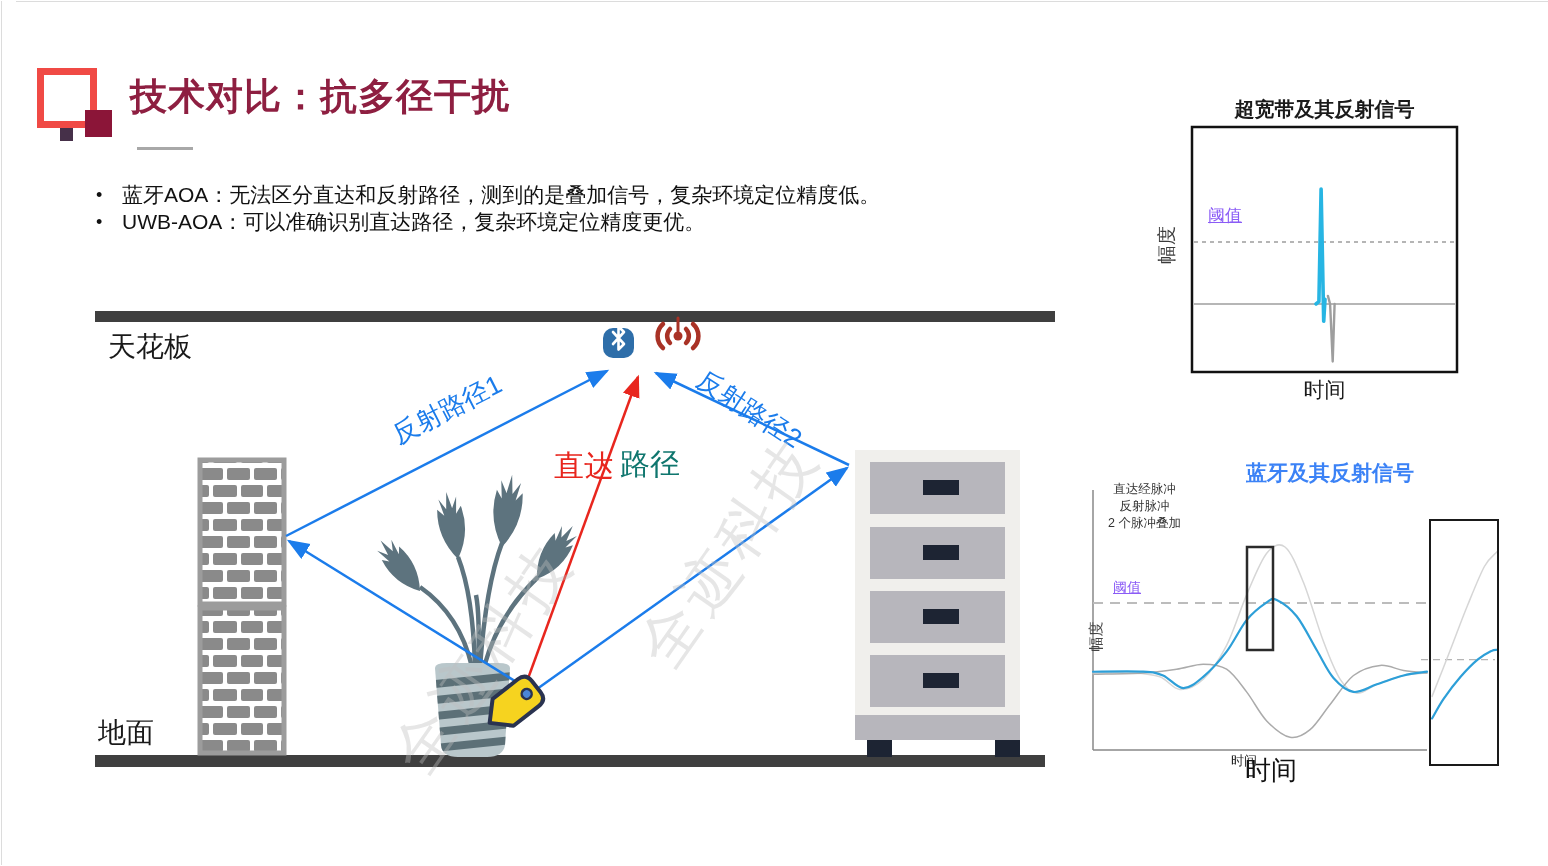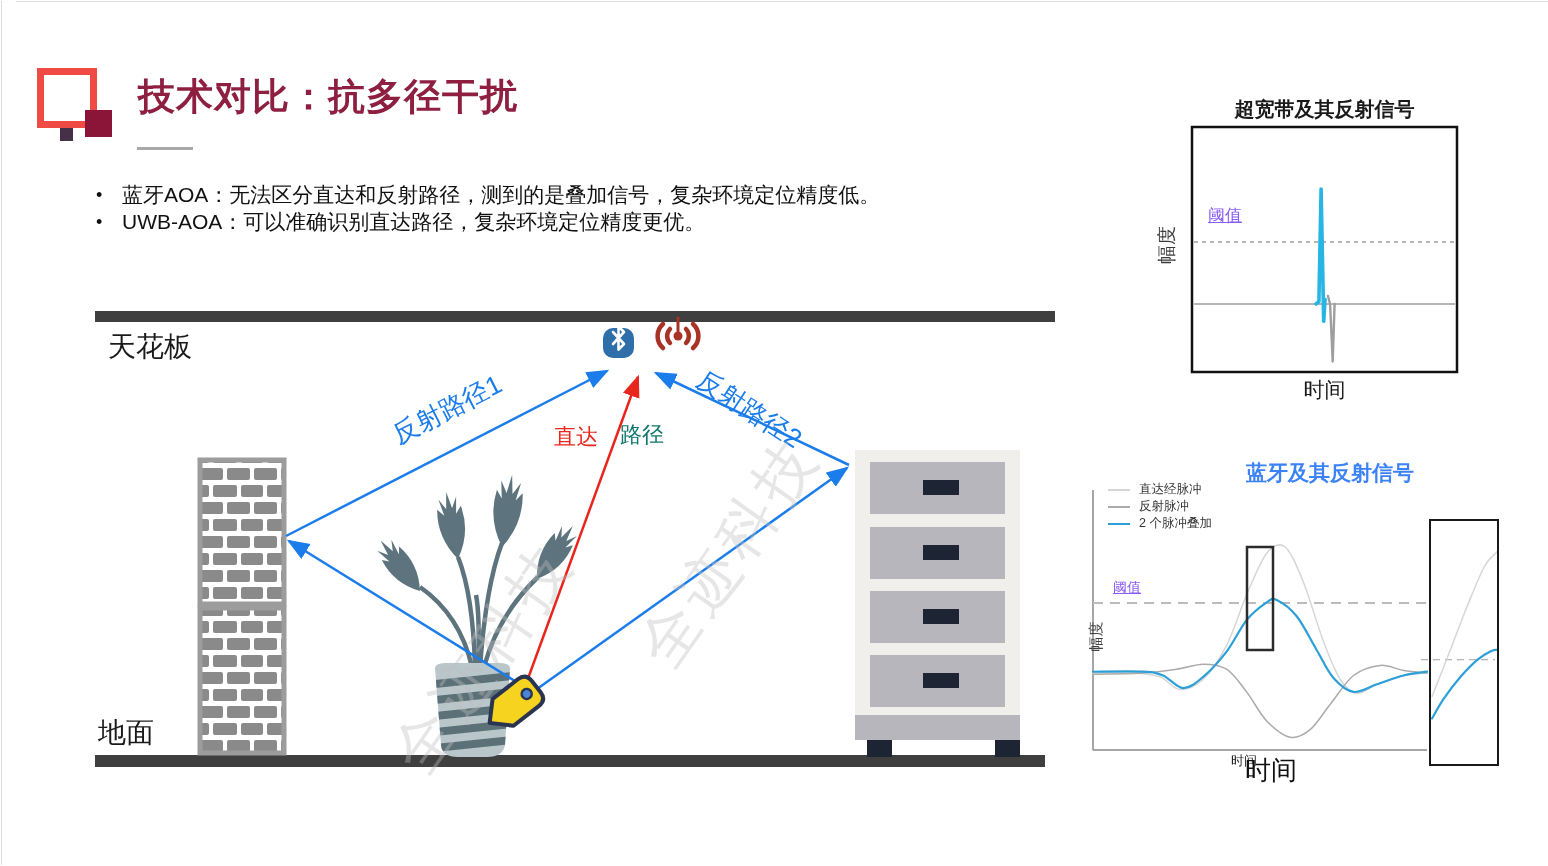--- a/index.html
+++ b/index.html
@@ -6,37 +6,37 @@
   body{width:1548px;height:866px;position:relative;overflow:hidden;
        font-family:"Liberation Sans","DejaVu Sans",sans-serif;color:#111;}
   .abs{position:absolute;}
   
   .edge-top{left:16px;top:1px;width:1532px;height:1px;background:#dcdcdc;}
   .edge-left{left:1px;top:1px;width:1px;height:864px;background:#dcdcdc;}
   
   .logo-outline{left:37px;top:68px;width:46px;height:46px;border:7px solid #F04A45;}
   .logo-corner{left:85px;top:110px;width:27px;height:27px;}
   .logo-dot{left:60px;top:128px;width:13px;height:13px;}
-  .page-title{left:130px;top:72px;font-size:37px;font-weight:bold;letter-spacing:1px;margin-left:8px;}
+  .page-title{left:130px;top:72px;font-size:37px;font-weight:bold;letter-spacing:1px;}
   .title-dash{left:137px;top:147px;width:56px;height:3px;background:#a8a8a8;}
   
   .bullets{left:96px;top:182px;width:860px;font-size:21px;line-height:26px;}
   .bullet-row{display:flex;margin-bottom:1px;}
   .bullet-dot{width:26px;font-size:18px;}
   .bullet-lead{font-weight:normal;white-space:pre;}
   
   .dg-label{font-size:28px;color:#1a1a1a;}
   .path-label{font-size:26px;font-weight:500;}
-  .direct-label{font-size:22px;}
+  .direct-label{font-size:30px;margin-top:24px;}
   .watermark{font-size:60px;color:#bfbfbf;opacity:.38;white-space:nowrap;letter-spacing:6px;}
   
   .chart-title{font-weight:bold;text-align:center;}
   .thr-label{color:#8b5cf6;text-decoration:underline;}
   .ylab{transform:rotate(-90deg);transform-origin:center;color:#3a3a3a;}
-  .legend-row{display:flex;align-items:center;height:17px;}
+  .legend-row{display:flex;align-items:center;height:17px;flex-direction:column;}
   .legend-swatch{width:22px;height:2px;margin-right:9px;}
   .legend-text{font-size:12.5px;color:#333;white-space:nowrap;}
 </style>
 </head>
 <body>
 
 <div class="abs edge-top"></div>
 <div class="abs edge-left"></div>
 
 <div class="abs logo-outline" style="border-color: rgb(240, 74, 69);"></div>

